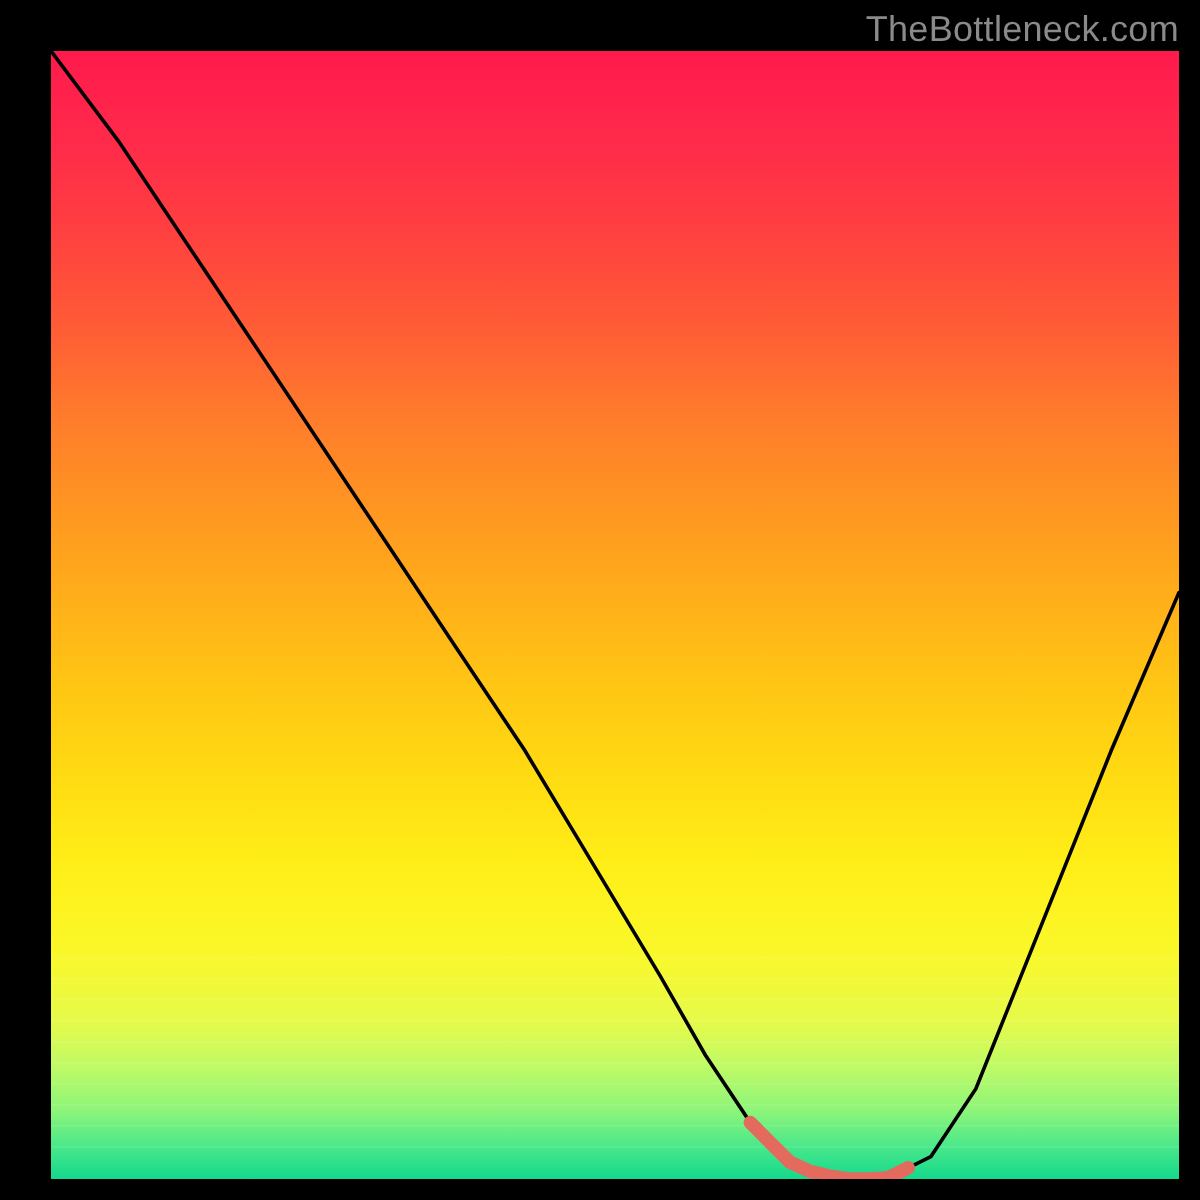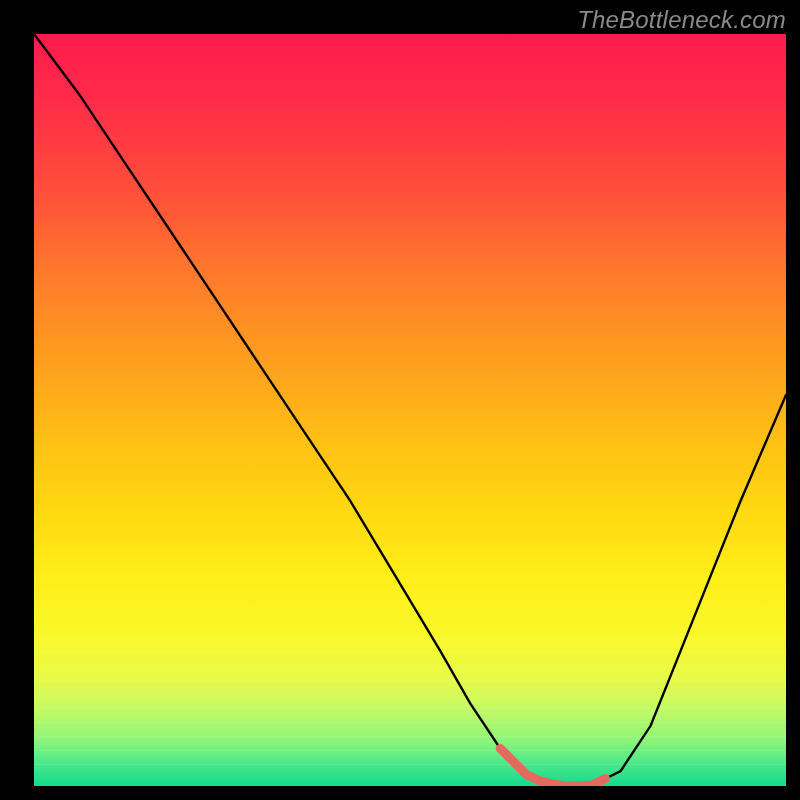--- a/index.html
+++ b/index.html
@@ -11,21 +11,20 @@
     overflow: hidden;
     font-family: Arial, Helvetica, sans-serif;
   }
   .frame {
     position: absolute;
     left: 0;
     top: 0;
     width: 800px;
     height: 800px;
     background: #000;
-    font-style: italic;
   }
   .plot-area {
     position: absolute;
     left: 34px;
     top: 34px;
     width: 752px;
     height: 752px;
     overflow: hidden;
   }
   .gradient {

